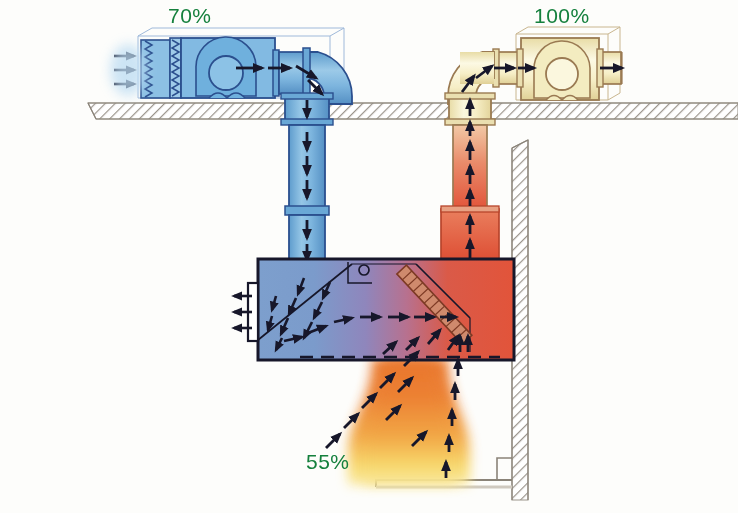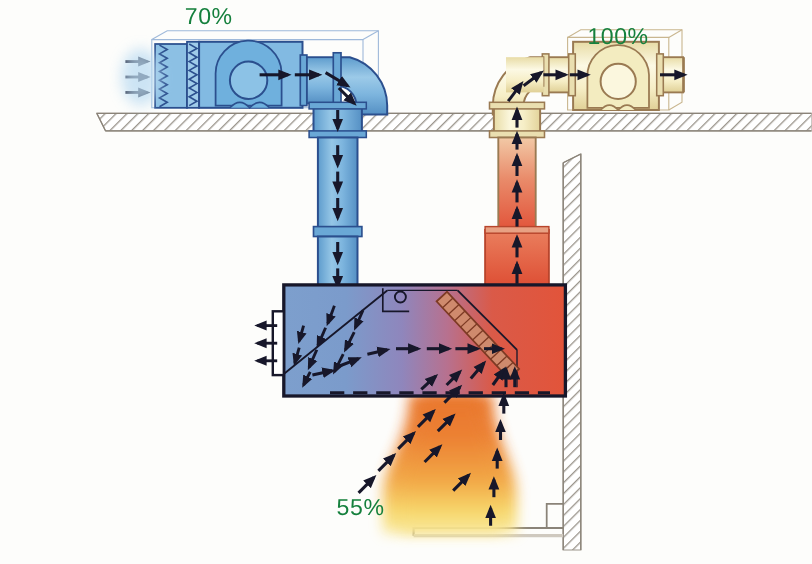--- a/index.html
+++ b/index.html
@@ -3,21 +3,21 @@
 <meta charset="utf-8">
 <style>
   html,body{margin:0;padding:0;background:#ffffff;}
   body{width:738px;height:513px;overflow:hidden;
        font-family:"Liberation Sans", sans-serif;}
   #stage{position:relative;width:738px;height:513px;background:#fdfdfb;}
   svg.layer{position:absolute;left:0;top:0;width:738px;height:513px;}
   .pct-label{position:absolute;font-size:21px;font-weight:400;color:#15803d;
              letter-spacing:.5px;white-space:nowrap;}
   #lbl70{left:168px;top:4px;}
-  #lbl100{left:534px;top:22px;text-align:right;}
+  #lbl100{left:534px;top:4px;text-align:right;}
   #lbl30{left:306px;top:450px;}
 </style>
 </head>
 <body>
 
 <div id="stage">
 
   <svg class="layer" viewBox="0 0 738 513">
     <defs>
 

